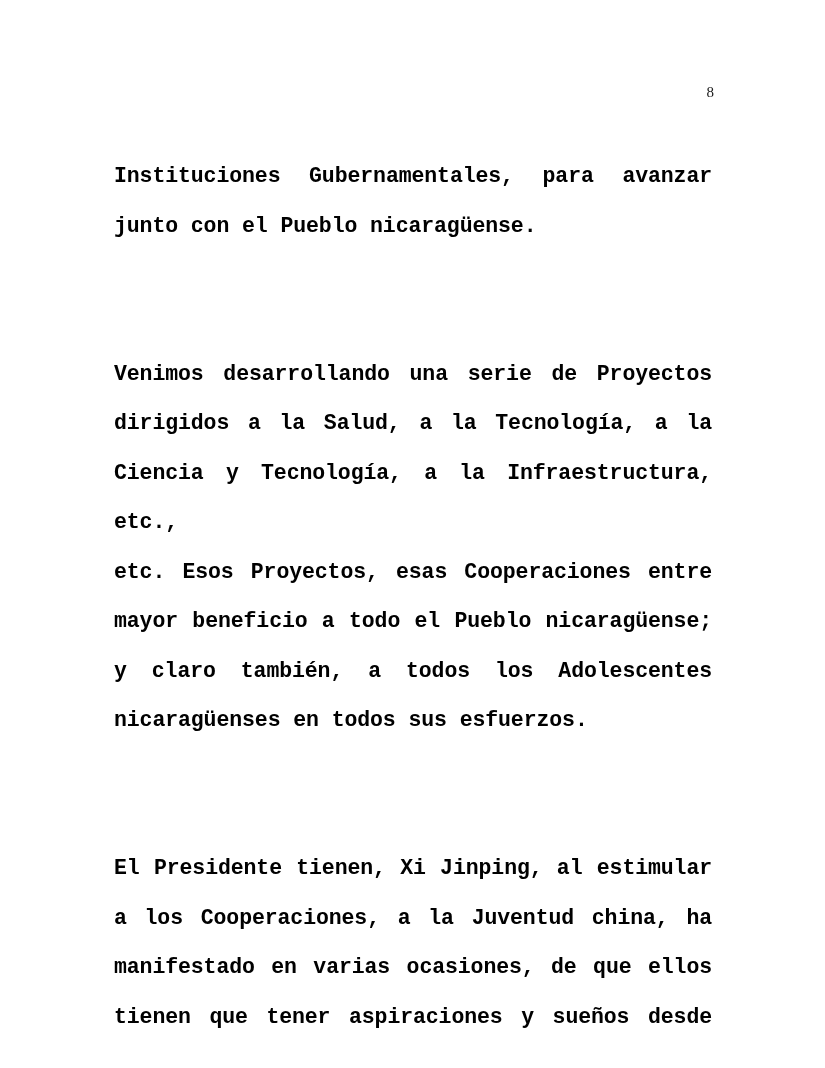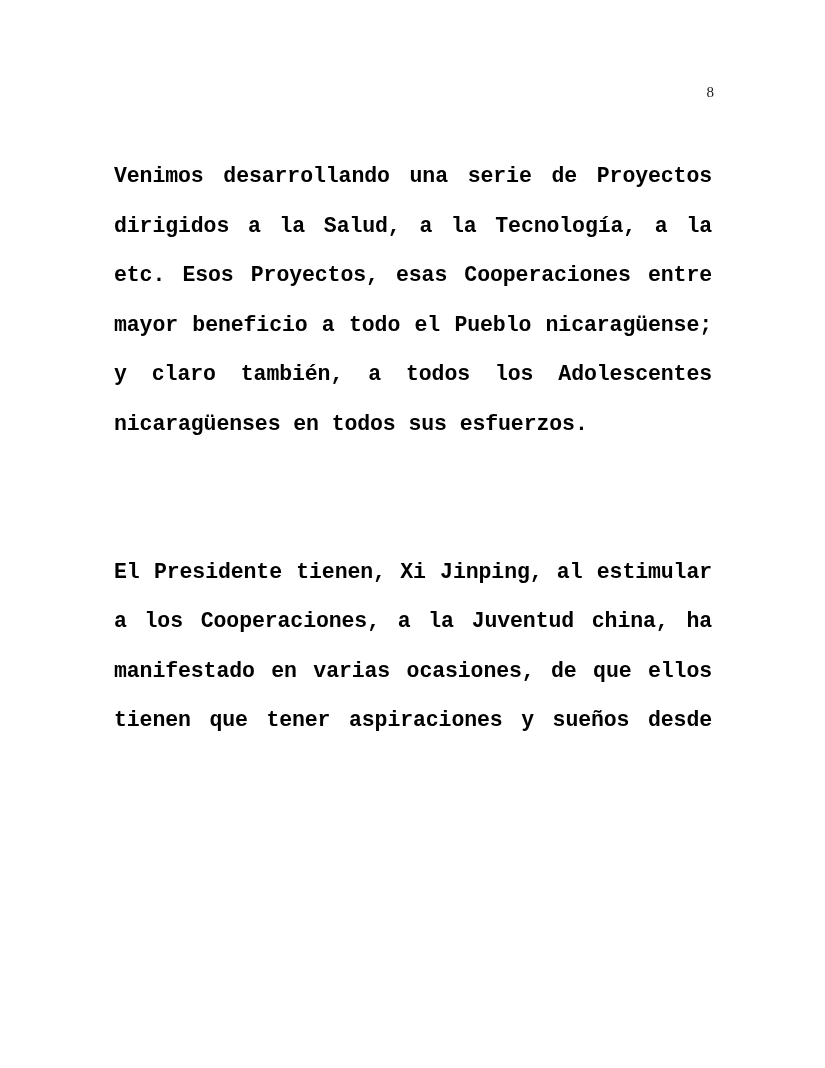--- a/index.html
+++ b/index.html
@@ -82,24 +82,29 @@
 </style>
 </head>
 <body>
 
 <div class="page">
 
   <div class="page-number">8</div>
 
   <div class="body-block">
 
+    <p class="para">
+      <span class="tline">Instituciones Gubernamentales, para avanzar</span>
+      <span class="tline last">junto con el Pueblo nicaragüense.</span>
+    </p>
 
     <p class="para">
       <span class="tline">Venimos desarrollando una serie de Proyectos</span>
       <span class="tline">dirigidos a la Salud, a la Tecnología, a la</span>
+      <span class="tline">Ciencia y Tecnología, a la Infraestructura, etc.,</span>
       <span class="tline">etc. Esos Proyectos, esas Cooperaciones entre</span>
       <span class="tline">mayor beneficio a todo el Pueblo nicaragüense;</span>
       <span class="tline">y claro también, a todos los Adolescentes</span>
       <span class="tline last">nicaragüenses en todos sus esfuerzos.</span>
     </p>
 
     <p class="para">
       <span class="tline">El Presidente tienen, Xi Jinping, al estimular</span>
       <span class="tline">a los Cooperaciones, a la Juventud china, ha</span>
       <span class="tline">manifestado en varias ocasiones, de que ellos</span>

